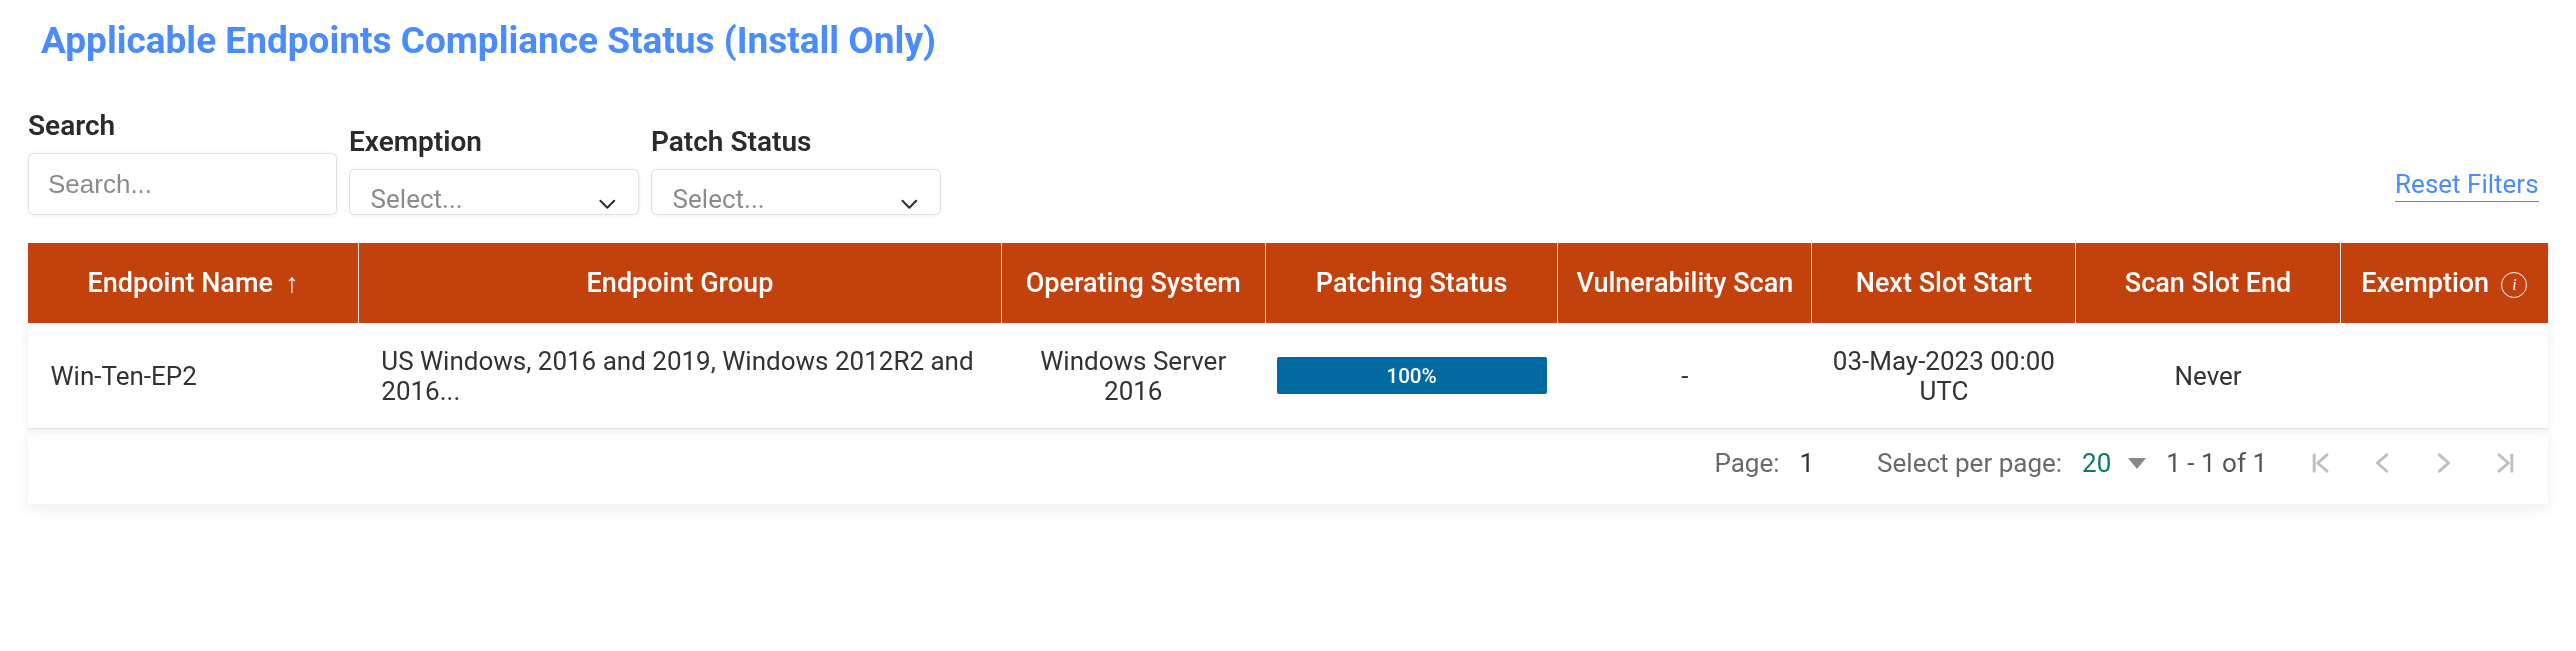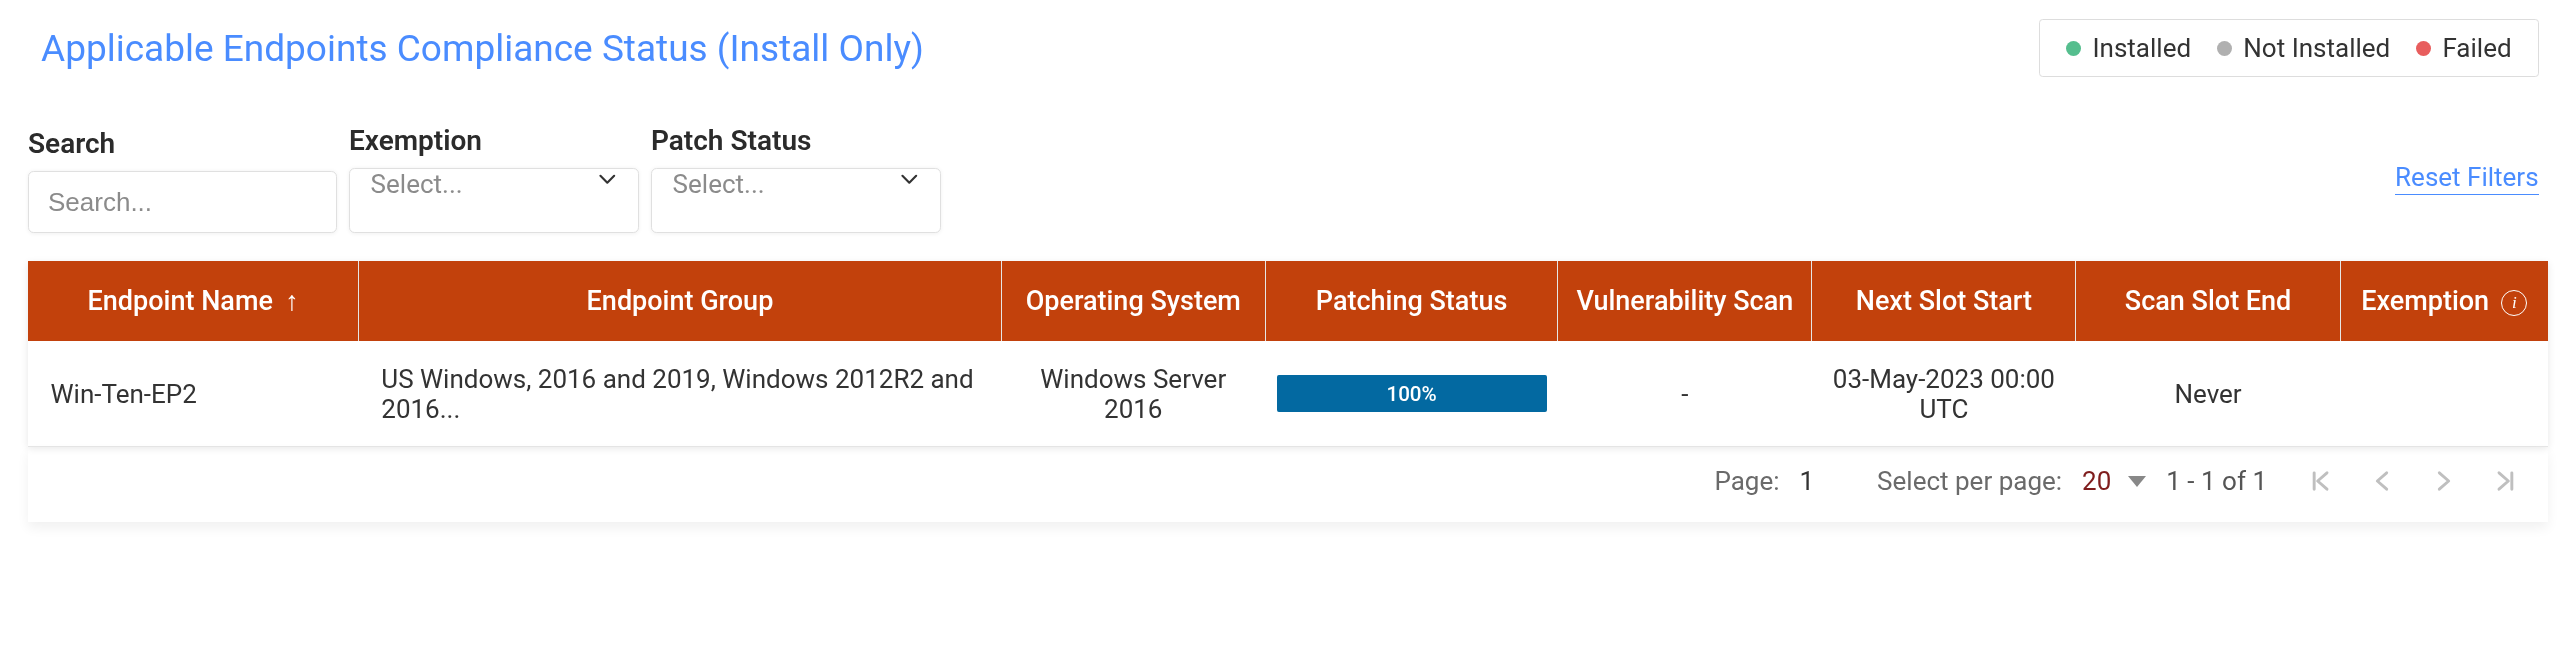--- a/index.html
+++ b/index.html
@@ -14,21 +14,21 @@
   .top-row {
     display: flex;
     justify-content: space-between;
     align-items: center;
     margin-bottom: 47px;
     padding-right: 9.4px;
   }
   .title {
     color: #4a8cff;
     font-size: 37px;
-    font-weight: 400;
+    font-weight: 700;
     padding-left: 13px;
   }
   .legend-box {
     border: 0.9px solid #ddd;
     border-radius: 3.7px;
     padding: 13px 26px;
     display: flex;
     align-items: center;
     gap: 26px;
   }
@@ -45,30 +45,30 @@
   .filter-label { font-size: 28px; font-weight: 600; color: #2b2b2b; }
   .text-input {
     width: 309px; height: 62px;
     border: 0.9px solid #e0e0e0; border-radius: 5.6px;
     padding: 0 19px; font-size: 26px;
     box-shadow: 0 0.9px 4.7px rgba(0,0,0,0.06);
     background: #fff;
   }
   .text-input::placeholder { color: #8b8b8b; }
   .select-box {
-    width: 290px; height: 65px;
+    width: 290px; height: 46px;
     border: 0.9px solid #e0e0e0; border-radius: 5.6px;
     background: #fff; box-shadow: 0 0.9px 4.7px rgba(0,0,0,0.06);
-    display: flex; align-items: flex-start; justify-content: space-between;
+    display: flex; align-items: flex-end; justify-content: space-between;
     padding: 0 20.6px; cursor: pointer;
   }
   .select-placeholder { color: #8b8b8b; font-size: 26px; }
   .chevron { width: 20.6px; height: 20.6px; }
   .reset-link {
-    position: absolute; right: 9.4px; bottom: 38px;
+    position: absolute; right: 9.4px; bottom: 13px;
     color: #4a8cff; font-size: 26px; cursor: pointer;
     border-bottom: 1.9px solid #4a8cff; padding-bottom: 1.9px;
   }
   table { width: 100%; border-collapse: collapse; box-shadow: 0 1.9px 7.5px rgba(0,0,0,0.1); }
   thead th {
     background: #c2410c; color: #fff; font-weight: 500;
     padding: 24px 17px; text-align: center; font-size: 27px;
     border-right: 0.9px solid #e6e6e6; cursor: pointer;
     white-space: nowrap;
   }
@@ -90,46 +90,32 @@
     align-items:center; justify-content:center; font-size:17px; margin-left:5.6px; vertical-align:middle;
     font-style: italic; font-family: Georgia, serif;
   }
   .pager-row {
     display:flex; justify-content:flex-end; align-items:center;
     gap: 20px; padding: 19px 28px 26px; font-size: 26px;
     box-shadow: 0 5.6px 11.2px rgba(0,0,0,0.06);
   }
   .pager-row .lbl { color:#6a6a6a; }
   .page-num { color:#333; padding-right: 43px; border-right: 0px;}
-  .ipp-select { display:flex; align-items:center; gap:17px; color:#7f1d1d; cursor:pointer;}
+  .ipp-select { display:flex; align-items:center; gap:17px; color:#0f766e; cursor:pointer;}
   .tri-down { width:0; height:0; border-left:9.4px solid transparent; border-right:9.4px solid transparent; border-top:11.2px solid #888; }
   .range { color:#555; margin-right:19px;}
   .pager-btns { display:flex; gap:34px; color:#bfbfbf; }
   .pager-btns svg { cursor:pointer; }
 </style>
 </head>
 <body>
 
 <div class="container">
   <div class="top-row">
     <div class="title">Applicable Endpoints Compliance Status (Install Only)</div>
-    <div class="legend-box">
-      <div class="leg-item">
-        <span class="dot" style="background:#55be8e"></span>
-        <span>Installed</span>
-      </div>
-      <div class="leg-item">
-        <span class="dot" style="background: rgb(176, 176, 176);"></span>
-        <span>Not Installed</span>
-      </div>
-      <div class="leg-item">
-        <span class="dot" style="background: rgb(232, 93, 93);"></span>
-        <span>Failed</span>
-      </div>
-    </div>
   </div>
 
   <div class="filters-row">
     <div class="filter-group">
       <div class="filter-label">Search</div>
       <input class="text-input" placeholder="Search..." style="">
     </div>
     <div class="filter-group">
       <div class="filter-label">Exemption</div>
       <div class="select-box">

